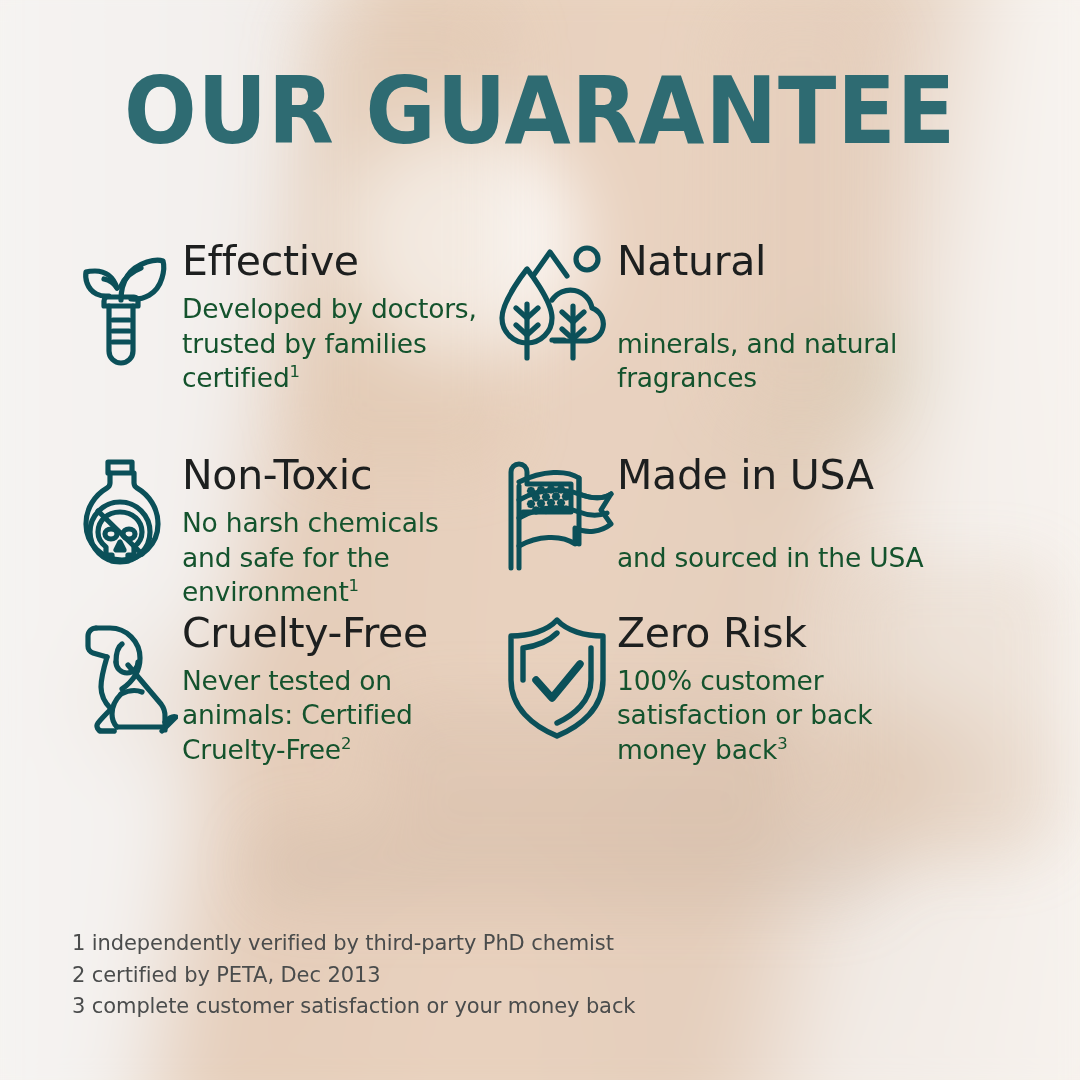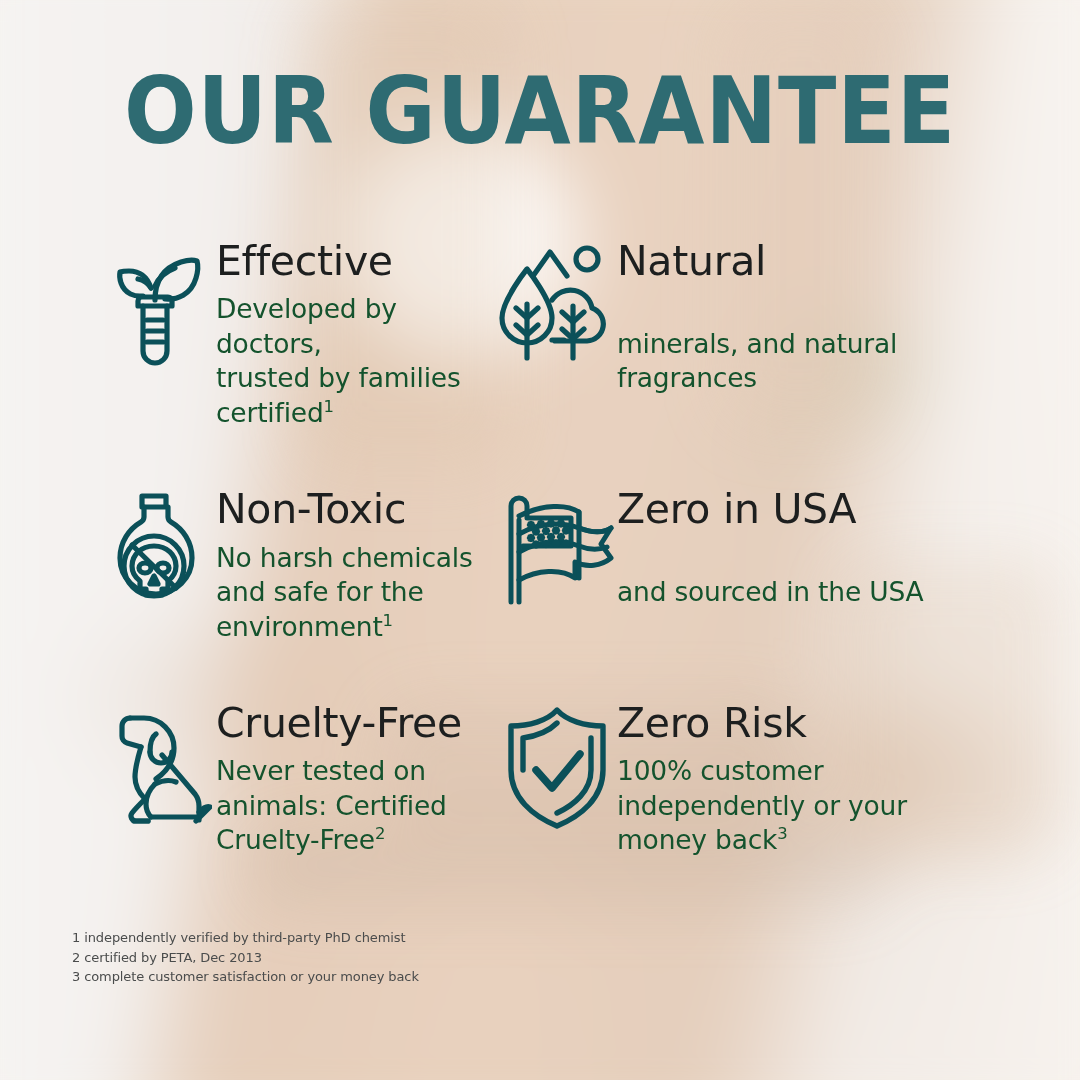--- a/index.html
+++ b/index.html
@@ -59,21 +59,21 @@
   .grid {
     position:absolute; top:238px; left:0;
     width:1080px;
   }
   .row { display:flex; }
   .cell {
     display:flex;
     align-items:flex-start;
     box-sizing:border-box;
   }
-  .cell.left  { width:485px; padding-left:96px; }
+  .cell.left  { width:485px; padding-left:62px; }
   .cell.right { width:510px; padding-left:12px; }
 
   .icon-wrap {
     flex:0 0 auto;
     width:120px; height:130px;
     display:flex; align-items:flex-start; justify-content:center;
     padding-top:4px;
   }
   .icon-wrap svg { display:block; }
 
@@ -94,27 +94,27 @@
     font-size:26.5px;
     line-height:1.30;
     color:#14532d;
     letter-spacing:-0.2px;
     max-width:340px;
   }
   .cell.right .feat-desc { max-width:340px; }
   .feat-desc sup { font-size:0.62em; vertical-align:super; }
 
   .row-1 { margin-bottom:56px; }
-  .row-2 { margin-bottom:56px; }
+  .row-2 { }
 
   .footnotes {
     position:absolute;
     left:72px; top:928px;
     font-family:"DejaVu Sans", sans-serif;
-    font-size:13px;
+    font-size:21px;
     line-height:1.50;
     color:#4a4c4c;
     letter-spacing:-0.1px;
   }
   .footnotes div { white-space:nowrap; }
 </style>
 </head>
 <body>
 
 <div id="page">
@@ -237,21 +237,21 @@
                 <path d="M54 47 m-2.5 0 h5 M54 47 m0 -2.5 v5 M54 47 m-1.8 -1.8 l3.6 3.6 M54 47 m1.8 -1.8 l-3.6 3.6"></path>
                 <path d="M64 47 m-2.5 0 h5 M64 47 m0 -2.5 v5 M64 47 m-1.8 -1.8 l3.6 3.6 M64 47 m1.8 -1.8 l-3.6 3.6"></path>
                 <path d="M39 54.5 m-2.5 0 h5 M39 54.5 m0 -2.5 v5 M39 54.5 m-1.8 -1.8 l3.6 3.6 M39 54.5 m1.8 -1.8 l-3.6 3.6"></path>
                 <path d="M49 54 m-2.5 0 h5 M49 54 m0 -2.5 v5 M49 54 m-1.8 -1.8 l3.6 3.6 M49 54 m1.8 -1.8 l-3.6 3.6"></path>
                 <path d="M59 53.5 m-2.5 0 h5 M59 53.5 m0 -2.5 v5 M59 53.5 m-1.8 -1.8 l3.6 3.6 M59 53.5 m1.8 -1.8 l-3.6 3.6"></path>
                 <path d="M69 53.5 m-2.5 0 h5 M69 53.5 m0 -2.5 v5 M69 53.5 m-1.8 -1.8 l3.6 3.6 M69 53.5 m1.8 -1.8 l-3.6 3.6"></path>
               </g>
             </svg>
           </div>
           <div class="texts">
-            <div class="feat-title">Zero in USA</div>
+            <div class="feat-title">Made in USA</div>
             <div class="feat-desc">
               <br>
               <span>and sourced in the USA</span>
             </div>
           </div>
         </div>
 
       </div>
 
       <div class="row row-3">
@@ -289,21 +289,21 @@
               <path d="M54 6 C44 17 26 22 8 22 v44 c0 28 22 46 46 56 c24 -10 46 -28 46 -56 V22 C82 22 64 17 54 6 z"></path>
               <path d="M20 34 v32 M20 34 c14 -2 26 -7 34 -15"></path>
               <path d="M88 34 v32 c0 21 -17 35 -34 43"></path>
               <path d="M33 66 l16 18 l28 -34" stroke-width="7.5"></path>
             </svg>
           </div>
           <div class="texts">
             <div class="feat-title">Zero Risk</div>
             <div class="feat-desc">
               <span>100% customer</span><br>
-              <span>independently or your</span><br>
+              <span>satisfaction or back</span><br>
               <span>money back</span><sup>3</sup>
             </div>
           </div>
         </div>
 
       </div>
 
     </div>
 
     <div class="footnotes">

